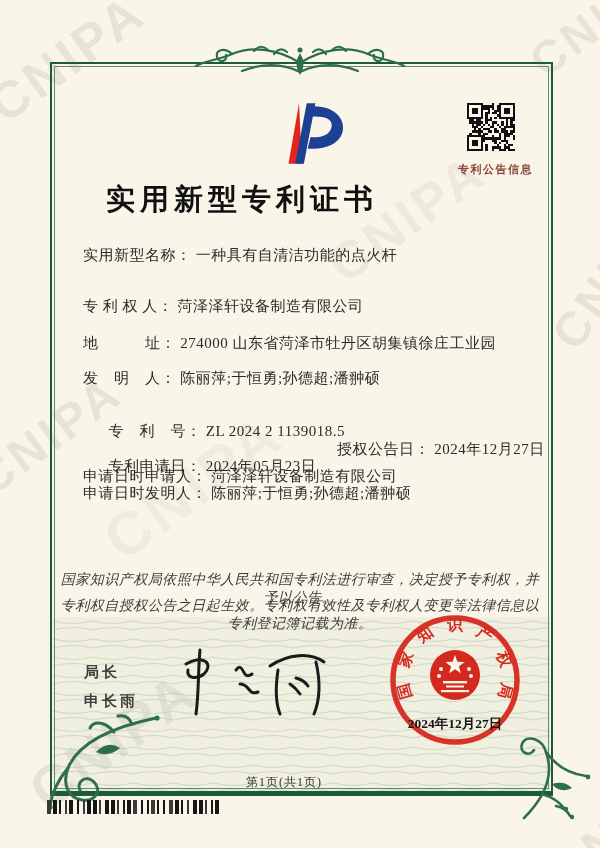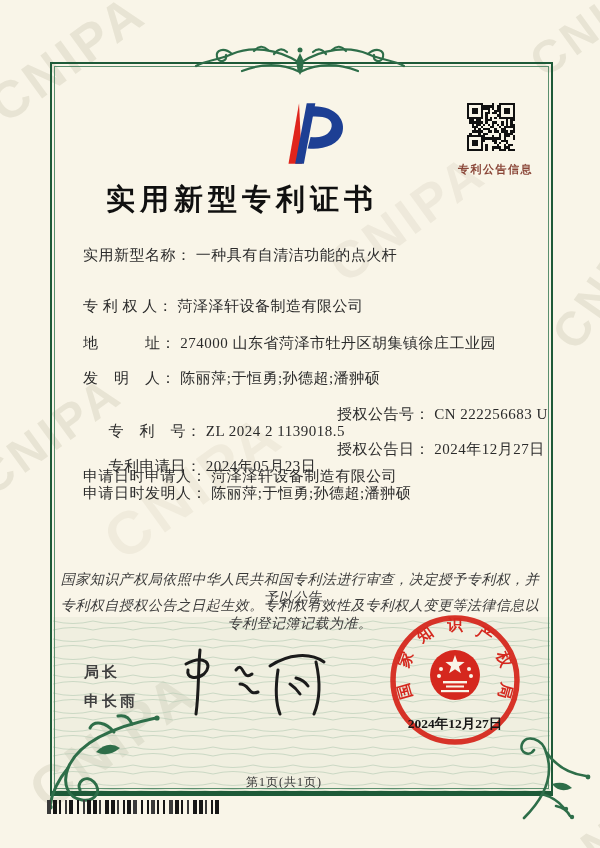--- a/index.html
+++ b/index.html
@@ -337,21 +337,20 @@
 
   <div class="title">实用新型专利证书</div>
 
   <div class="rows">
     <div class="row r-name"><span class="lbl">实用新型名称： </span><span class="val">一种具有自清洁功能的点火杆</span></div>
     <div class="row r-patentee"><span class="lbl">专 利 权 人： </span><span class="val">菏泽泽轩设备制造有限公司</span></div>
     <div class="row r-address"><span class="lbl">地　　　址： </span><span class="val">274000 山东省菏泽市牡丹区胡集镇徐庄工业园</span></div>
     <div class="row r-inventors"><span class="lbl">发　明　人： </span><span class="val">陈丽萍;于恒勇;孙德超;潘翀硕</span></div>
     <div class="row r-pn">
       <span class="lbl">专　利　号： </span><span class="val">ZL 2024 2 1139018.5</span>
-      <span class="col2"><span class="lbl">授权公告号： </span><span class="val">CN 222256683 U</span></span>
     </div>
     <div class="row r-dates">
       <span class="lbl">专利申请日： </span><span class="val">2024年05月23日</span>
       <span class="col2"><span class="lbl">授权公告日： </span><span class="val">2024年12月27日</span></span>
     </div>
     <div class="row r-app"><span class="lbl">申请日时申请人： </span><span class="val">菏泽泽轩设备制造有限公司</span></div>
     <div class="row r-inv2"><span class="lbl">申请日时发明人： </span><span class="val">陈丽萍;于恒勇;孙德超;潘翀硕</span></div>
   </div>
 
   <div class="decl decl1">国家知识产权局依照中华人民共和国专利法进行审查，决定授予专利权，并予以公告。</div>

